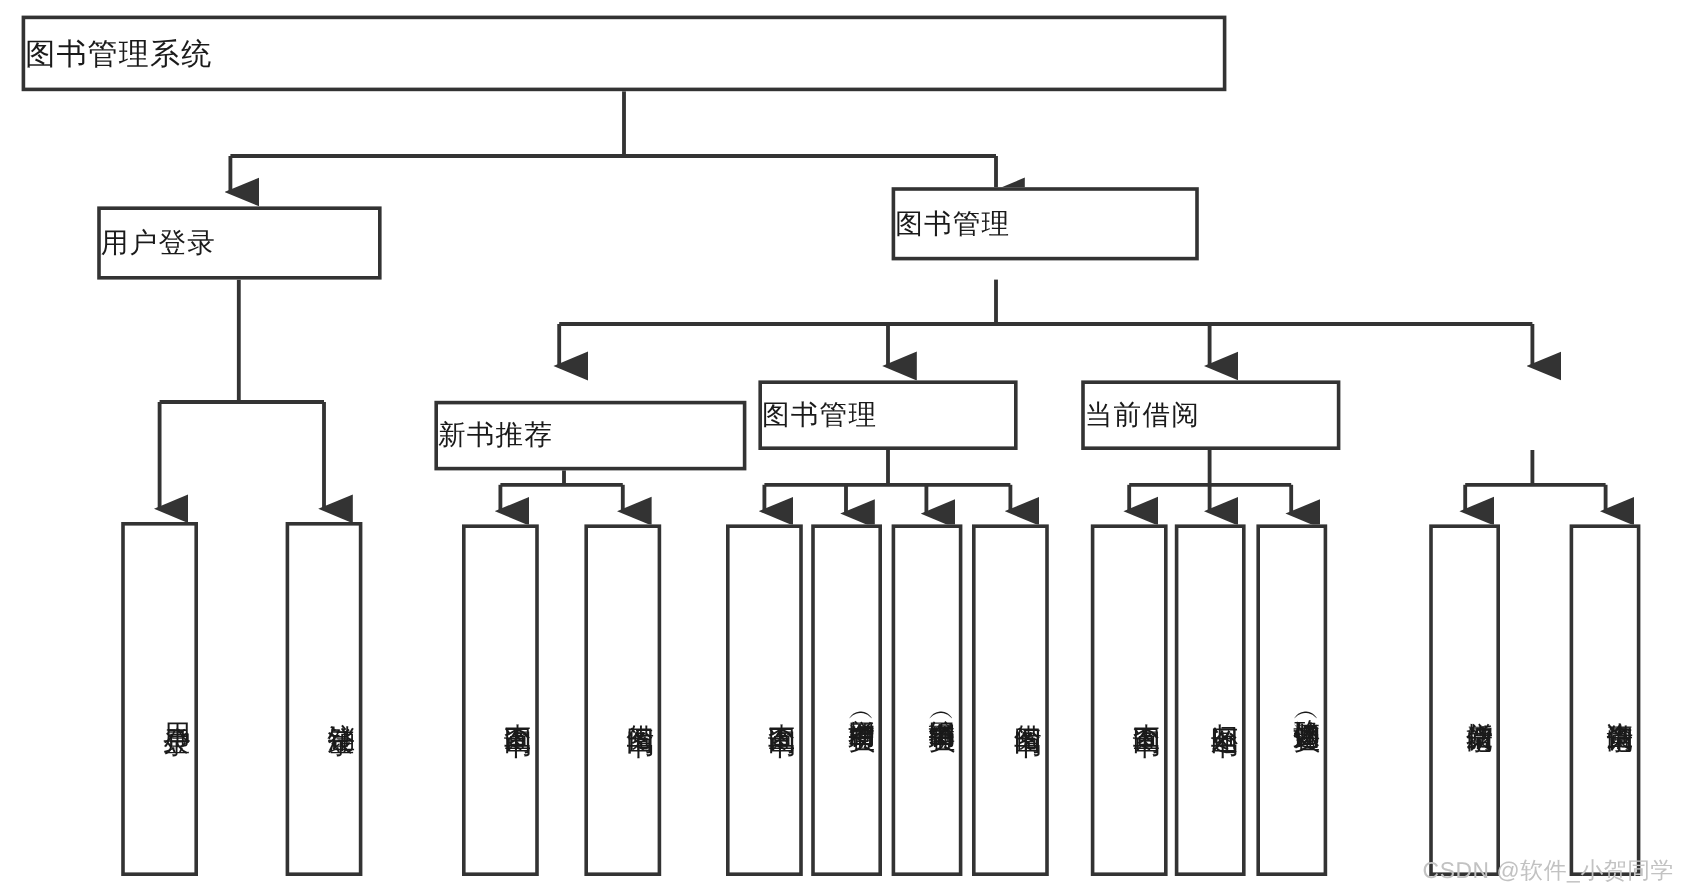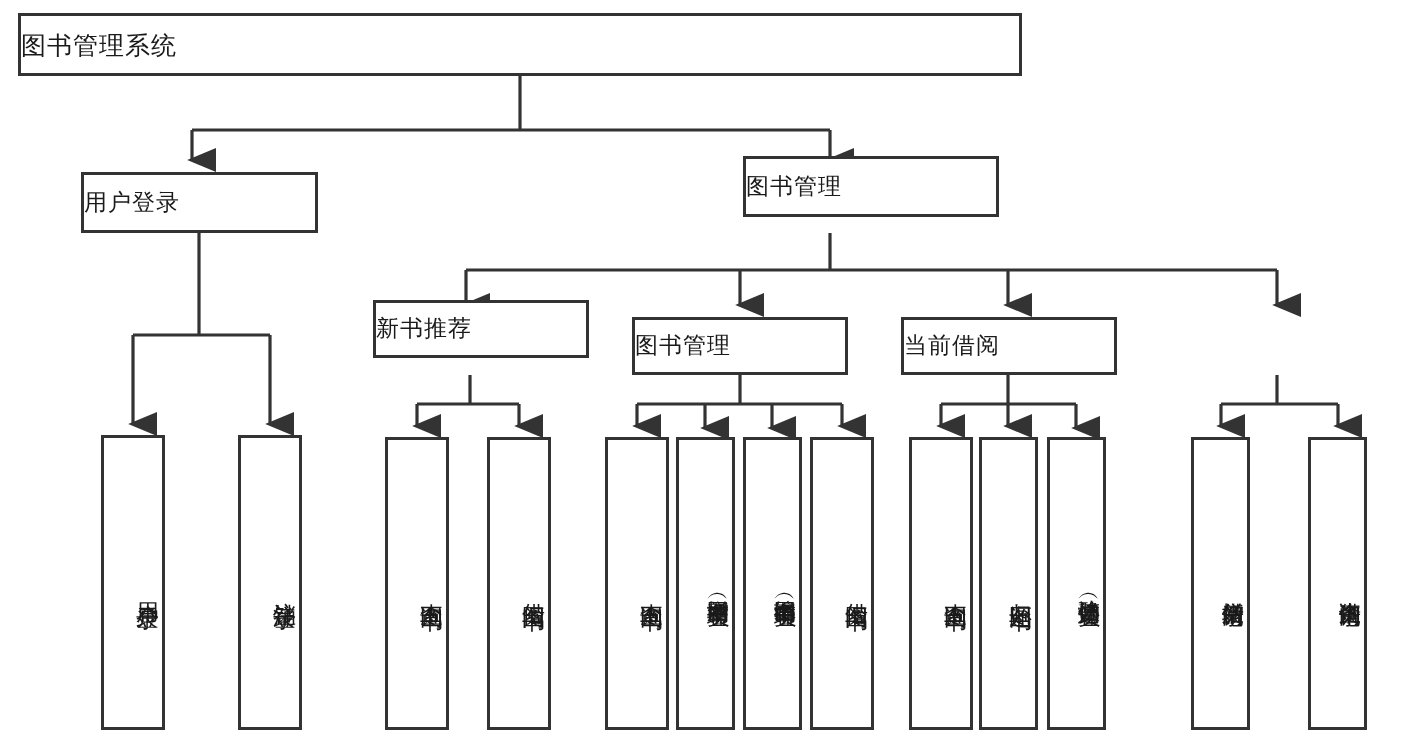--- a/index.html
+++ b/index.html
@@ -129,21 +129,21 @@
     <span>图书管理系统</span>
   </div>
 
   <div class="node horiz" style="left:81px; top:172px; width:237px; height:61px;">
     <span>用户登录</span>
   </div>
   <div class="node horiz" style="left:712px; top:156px; width:256px; height:61px;margin-left:31px;">
     <span>图书管理</span>
   </div>
 
-  <div class="node horiz" style="left:362px; top:300px; width:216px; height:58px;margin-left:11px;">
+  <div class="node horiz" style="left:362px; top:334px; width:260px; height:58px;">
     <span>新书推荐</span>
   </div>
   <div class="node horiz" style="left:632px; top:317px; width:216px; height:58px;">
     <span>图书管理</span>
   </div>
   <div class="node horiz" style="left:901px; top:317px; width:216px; height:58px;">
     <span>当前借阅</span>
   </div>
 
   <div class="node vert" style="left:101px; top:435px; width:64px; height:295px;">
@@ -183,14 +183,15 @@
     <span>确认归还（管理员）</span>
   </div>
 
   <div class="node vert narrow" style="left:1191px; top:437px; width:59px; height:293px;">
     <span>新增借阅记录</span>
   </div>
   <div class="node vert narrow" style="left:1308px; top:437px; width:59px; height:293px;">
     <span>查询借阅记录</span>
   </div>
 
+  <div id="watermark">CSDN @软件_小贺同学</div>
 
 </div>
 
 </body></html>

